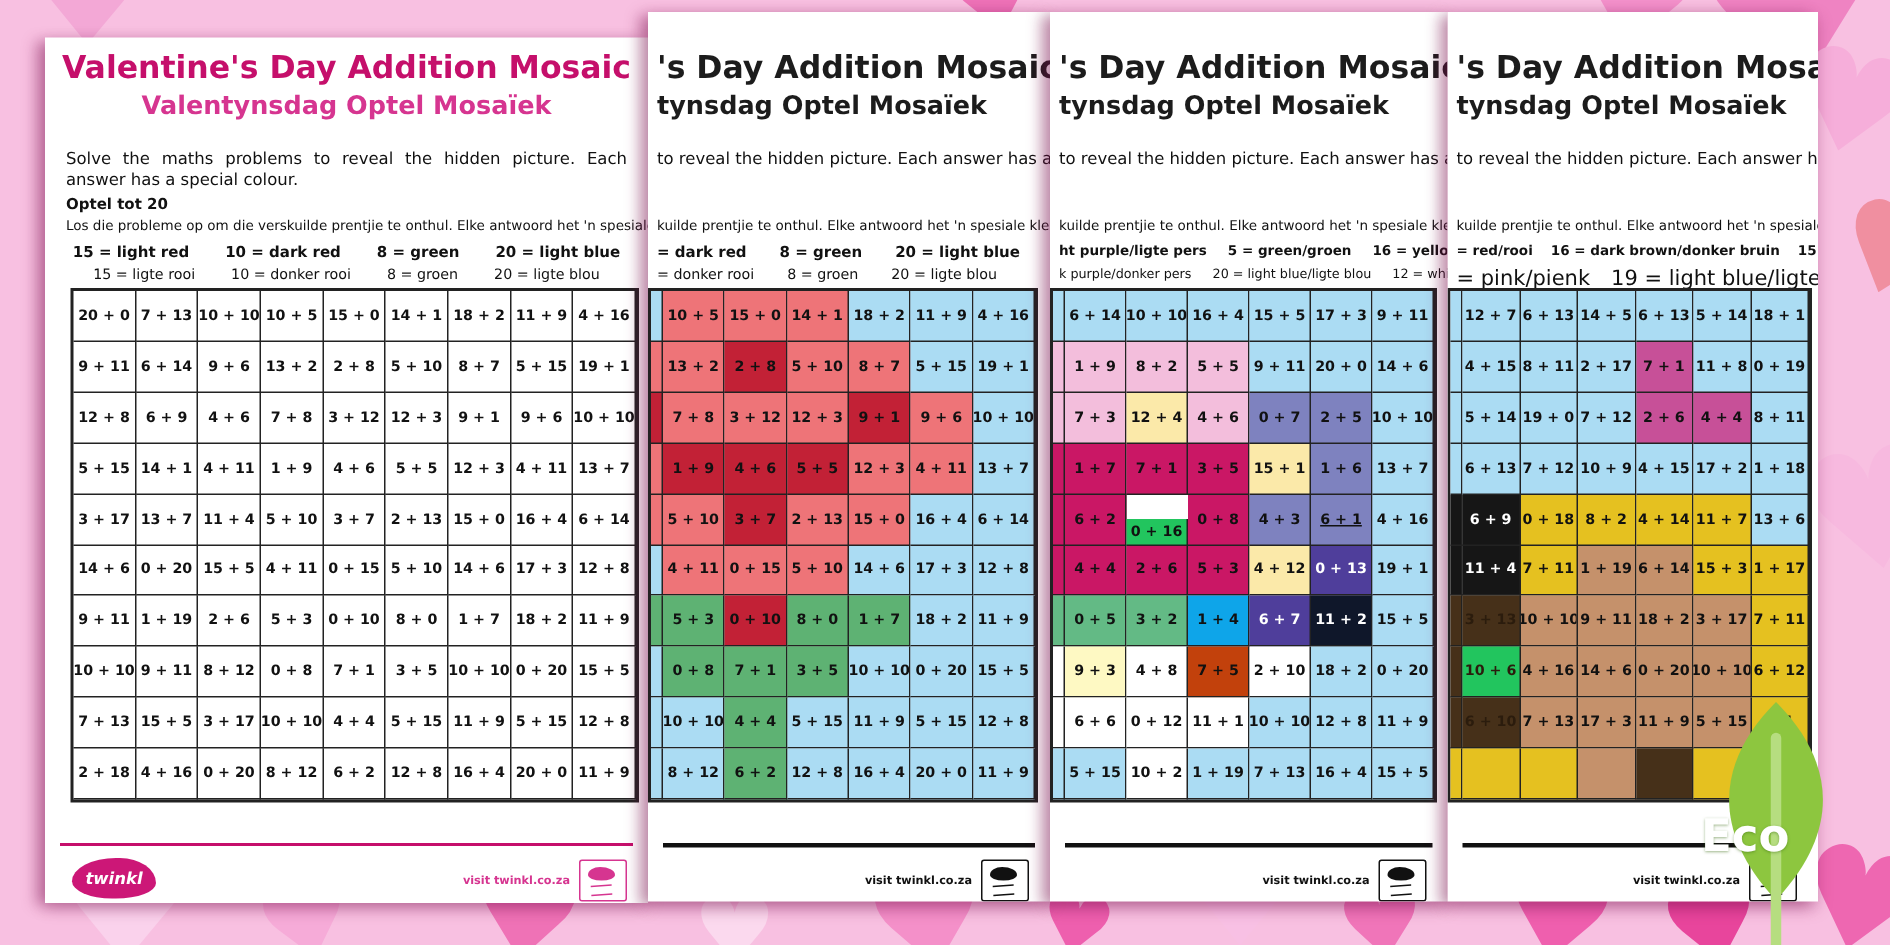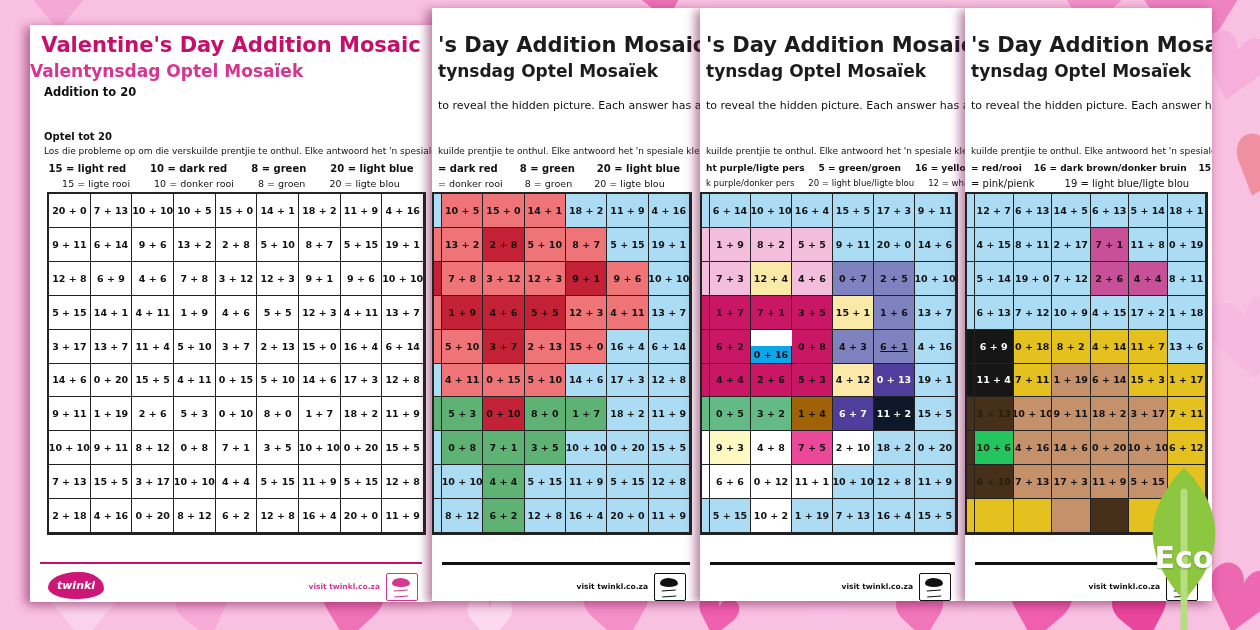--- a/index.html
+++ b/index.html
@@ -12,21 +12,21 @@
   .page{position:absolute;background:#ffffff;z-index:2;
         box-shadow:-6px 2px 9px rgba(120,15,75,.38),0 4px 10px rgba(120,15,75,.28);}
   #page1{left:30px;top:25px;width:402px;height:577px;z-index:1;}
   #page2{left:432px;top:8px;width:268px;height:593px;z-index:2;}
   #page3{left:700px;top:8px;width:265px;height:593px;z-index:3;}
   #page4{left:965px;top:8px;width:247px;height:593px;z-index:4;}
   .inner{position:absolute;left:0;right:0;top:0;bottom:0;overflow:hidden;}
   .page-cut .inner{top:17px;}
   .title{position:absolute;top:8px;left:0;right:0;text-align:center;
          font-size:21px;font-weight:bold;color:#c50f6b;white-space:nowrap;}
-  .subtitle{position:absolute;top:36px;left:0;right:0;text-align:left;
+  .subtitle{position:absolute;top:36px;left:0;right:0;text-align:center;
          font-size:17px;font-weight:bold;color:#d63590;white-space:nowrap;}
   .page-cut .title,.page-cut .subtitle{color:#1c1c1c;text-align:left;left:6px;}
   .h-en{position:absolute;top:60px;left:14px;right:14px;font-size:11.5px;font-weight:bold;color:#111;}
   .body-en{position:absolute;top:74px;left:14px;right:14px;font-size:11px;line-height:14px;
            color:#111;text-align:justify;}
   .page-cut .body-en{left:6px;right:4px;white-space:nowrap;text-align:left;}
   .h-af{position:absolute;top:106px;left:14px;font-size:10px;font-weight:bold;color:#111;}
   .body-af{position:absolute;top:121px;left:14px;right:10px;font-size:9px;color:#111;white-space:nowrap;}
   .page-cut .body-af{left:6px;}
   .keyrow{position:absolute;left:0;right:0;display:flex;justify-content:center;gap:24px;
@@ -61,21 +61,21 @@
          border-radius:55% 45% 50% 50%/60% 65% 40% 45%;display:flex;align-items:center;
          justify-content:center;color:#fff;font-size:11px;font-weight:bold;font-style:italic;}
   
   .eco-banner{position:absolute;left:963px;top:533px;width:250px;height:65px;background:#6cb23d;
          border-bottom:2px solid #579626;z-index:6;display:flex;align-items:center;padding-left:26px;
          box-sizing:border-box;}
   .eco-banner span{color:#fff;font-size:32px;letter-spacing:1px;
          text-shadow:0 1px 2px rgba(60,110,20,.6);}
   .leaf-wrap{position:absolute;left:1134px;top:466px;width:100px;height:168px;z-index:7;}
   .leaf-wrap svg{position:absolute;left:0;top:0;}
-  .eco-label{position:absolute;left:0;right:0;top:74px;text-align:center;color:#fff;
+  .eco-label{position:absolute;left:0;right:0;top:74px;color:#fff;
          font-size:30px;font-weight:bold;text-shadow:0 1px 2px rgba(60,110,20,.5);}
 </style>
 </head>
 <body>
 
 <div class="stage">
 
   <span class="heart" style="left:18px;top:-46px;font-size:90px;color:#f3a8d6;"></span>
   <span class="heart" style="left:630px;top:-40px;font-size:72px;color:#ee72b8;transform:rotate(-12deg);"></span>
   <span class="heart" style="left:1046px;top:-52px;font-size:100px;color:#f391cb;transform:rotate(10deg);"></span>
@@ -92,21 +92,21 @@
   <span class="heart" style="left:790px;top:562px;font-size:82px;color:#f8c0e4;"></span>
   <span class="heart" style="left:892px;top:584px;font-size:66px;color:#f075b9;transform:rotate(-8deg);"></span>
   <span class="heart" style="left:1000px;top:568px;font-size:86px;color:#ef5fae;transform:rotate(10deg);"></span>
   <span class="heart" style="left:1108px;top:578px;font-size:76px;color:#e8459c;transform:rotate(-12deg);"></span>
   <span class="heart" style="left:1198px;top:556px;font-size:92px;color:#ee67b1;transform:rotate(14deg);"></span>
 
   <div class="page" id="page1">
     <div class="inner">
       <div class="title">Valentine's Day Addition Mosaic</div>
       <div class="subtitle">Valentynsdag Optel Mosaïek</div>
-      <div class="h-en">Addition to 20</div>
+      <div class="body-en">Solve the maths problems to reveal the hidden picture. Each answer has a special colour.</div>
       <div class="h-af">Optel tot 20</div>
       <div class="body-af">Los die probleme op om die verskuilde prentjie te onthul.  Elke antwoord het 'n spesiale kleur.</div>
       <div class="keyrow k1">
         <span>15 = light red</span>
         <span>10 = dark red</span>
         <span>8 = green</span>
         <span>20 = light blue</span>
       </div>
       <div class="keyrow k2">
         <span>15 = ligte rooi</span>
@@ -347,43 +347,43 @@
           <div class="cell" style="background: rgb(171, 220, 243);">10 + 10</div>
           <div class="cell" style="background: rgb(202, 23, 101);"></div>
           <div class="cell" style="background: rgb(202, 23, 101);">1 + 7</div>
           <div class="cell" style="background: rgb(202, 23, 101);">7 + 1</div>
           <div class="cell" style="background: rgb(202, 23, 101);">3 + 5</div>
           <div class="cell" style="background: rgb(251, 233, 169);">15 + 1</div>
           <div class="cell" style="background: rgb(126, 130, 191);">1 + 6</div>
           <div class="cell" style="background: rgb(171, 220, 243);">13 + 7</div>
           <div class="cell" style="background: rgb(202, 23, 101);"></div>
           <div class="cell" style="background: rgb(202, 23, 101);">6 + 2</div>
-          <div class="cell" style="background: #0ea5e9; margin-top: 16px;">0 + 16</div>
+          <div class="cell" style="background: #22c55e; margin-top: 16px;">0 + 16</div>
           <div class="cell" style="background: rgb(202, 23, 101);">0 + 8</div>
           <div class="cell" style="background: rgb(126, 130, 191);">4 + 3</div>
           <div class="cell" style="background: rgb(126, 130, 191); text-decoration: underline;">6 + 1</div>
           <div class="cell" style="background: rgb(171, 220, 243);">4 + 16</div>
           <div class="cell" style="background: rgb(202, 23, 101);"></div>
           <div class="cell" style="background: rgb(202, 23, 101);">4 + 4</div>
           <div class="cell" style="background: rgb(202, 23, 101);">2 + 6</div>
           <div class="cell" style="background: rgb(202, 23, 101);">5 + 3</div>
           <div class="cell" style="background: rgb(251, 233, 169);">4 + 12</div>
           <div class="cell" style="background: rgb(79, 62, 155); color: rgb(255, 255, 255);">0 + 13</div>
           <div class="cell" style="background: rgb(171, 220, 243);">19 + 1</div>
           <div class="cell" style="background: rgb(99, 186, 133);"></div>
           <div class="cell" style="background: rgb(99, 186, 133);">0 + 5</div>
           <div class="cell" style="background: rgb(99, 186, 133);">3 + 2</div>
-          <div class="cell" style="background: #a16207;">1 + 4</div>
+          <div class="cell" style="background: #0ea5e9;">1 + 4</div>
           <div class="cell" style="background: rgb(79, 62, 155); color: rgb(255, 255, 255);">6 + 7</div>
           <div class="cell" style="background: #0f172a; color: rgb(255, 255, 255);">11 + 2</div>
           <div class="cell" style="background: rgb(171, 220, 243);">15 + 5</div>
           <div class="cell" style="background: rgb(255, 255, 255);"></div>
           <div class="cell" style="background: #fef9c3;">9 + 3</div>
           <div class="cell" style="background: rgb(255, 255, 255);">4 + 8</div>
-          <div class="cell" style="background: #ec4899;">7 + 5</div>
+          <div class="cell" style="background: #c2410c;">7 + 5</div>
           <div class="cell" style="background: rgb(255, 255, 255);">2 + 10</div>
           <div class="cell" style="background: rgb(171, 220, 243);">18 + 2</div>
           <div class="cell" style="background: rgb(171, 220, 243);">0 + 20</div>
           <div class="cell" style="background: rgb(255, 255, 255);"></div>
           <div class="cell" style="background: rgb(255, 255, 255);">6 + 6</div>
           <div class="cell" style="background: rgb(255, 255, 255);">0 + 12</div>
           <div class="cell" style="background: rgb(255, 255, 255);">11 + 1</div>
           <div class="cell" style="background: rgb(171, 220, 243);">10 + 10</div>
           <div class="cell" style="background: rgb(171, 220, 243);">12 + 8</div>
           <div class="cell" style="background: rgb(171, 220, 243);">11 + 9</div>
@@ -405,21 +405,21 @@
     <div class="inner">
       <div class="title">'s Day Addition Mosaic</div>
       <div class="subtitle">tynsdag Optel Mosaïek</div>
       <div class="body-en">to reveal the hidden picture. Each answer has a</div>
       <div class="body-af">kuilde prentjie te onthul.  Elke antwoord het 'n spesiale kleur.</div>
       <div class="keyrow k1" style="font-size:9px;gap:12px;">
         <span>= red/rooi</span>
         <span>16 = dark brown/donker bruin</span>
         <span>15 = black/swart</span>
       </div>
-      <div class="keyrow k2" style="font-size:10px;gap:30px;">
+      <div class="keyrow k2" style="font-size:14px;gap:14px;">
         <span>= pink/pienk</span>
         <span>19 = light blue/ligte blou</span>
       </div>
       <div class="grid gcut">
           <div class="cell" style="background: rgb(171, 220, 243);"></div>
           <div class="cell" style="background: rgb(171, 220, 243);">12 + 7</div>
           <div class="cell" style="background: rgb(171, 220, 243);">6 + 13</div>
           <div class="cell" style="background: rgb(171, 220, 243);">14 + 5</div>
           <div class="cell" style="background: rgb(171, 220, 243);">6 + 13</div>
           <div class="cell" style="background: rgb(171, 220, 243);">5 + 14</div>

